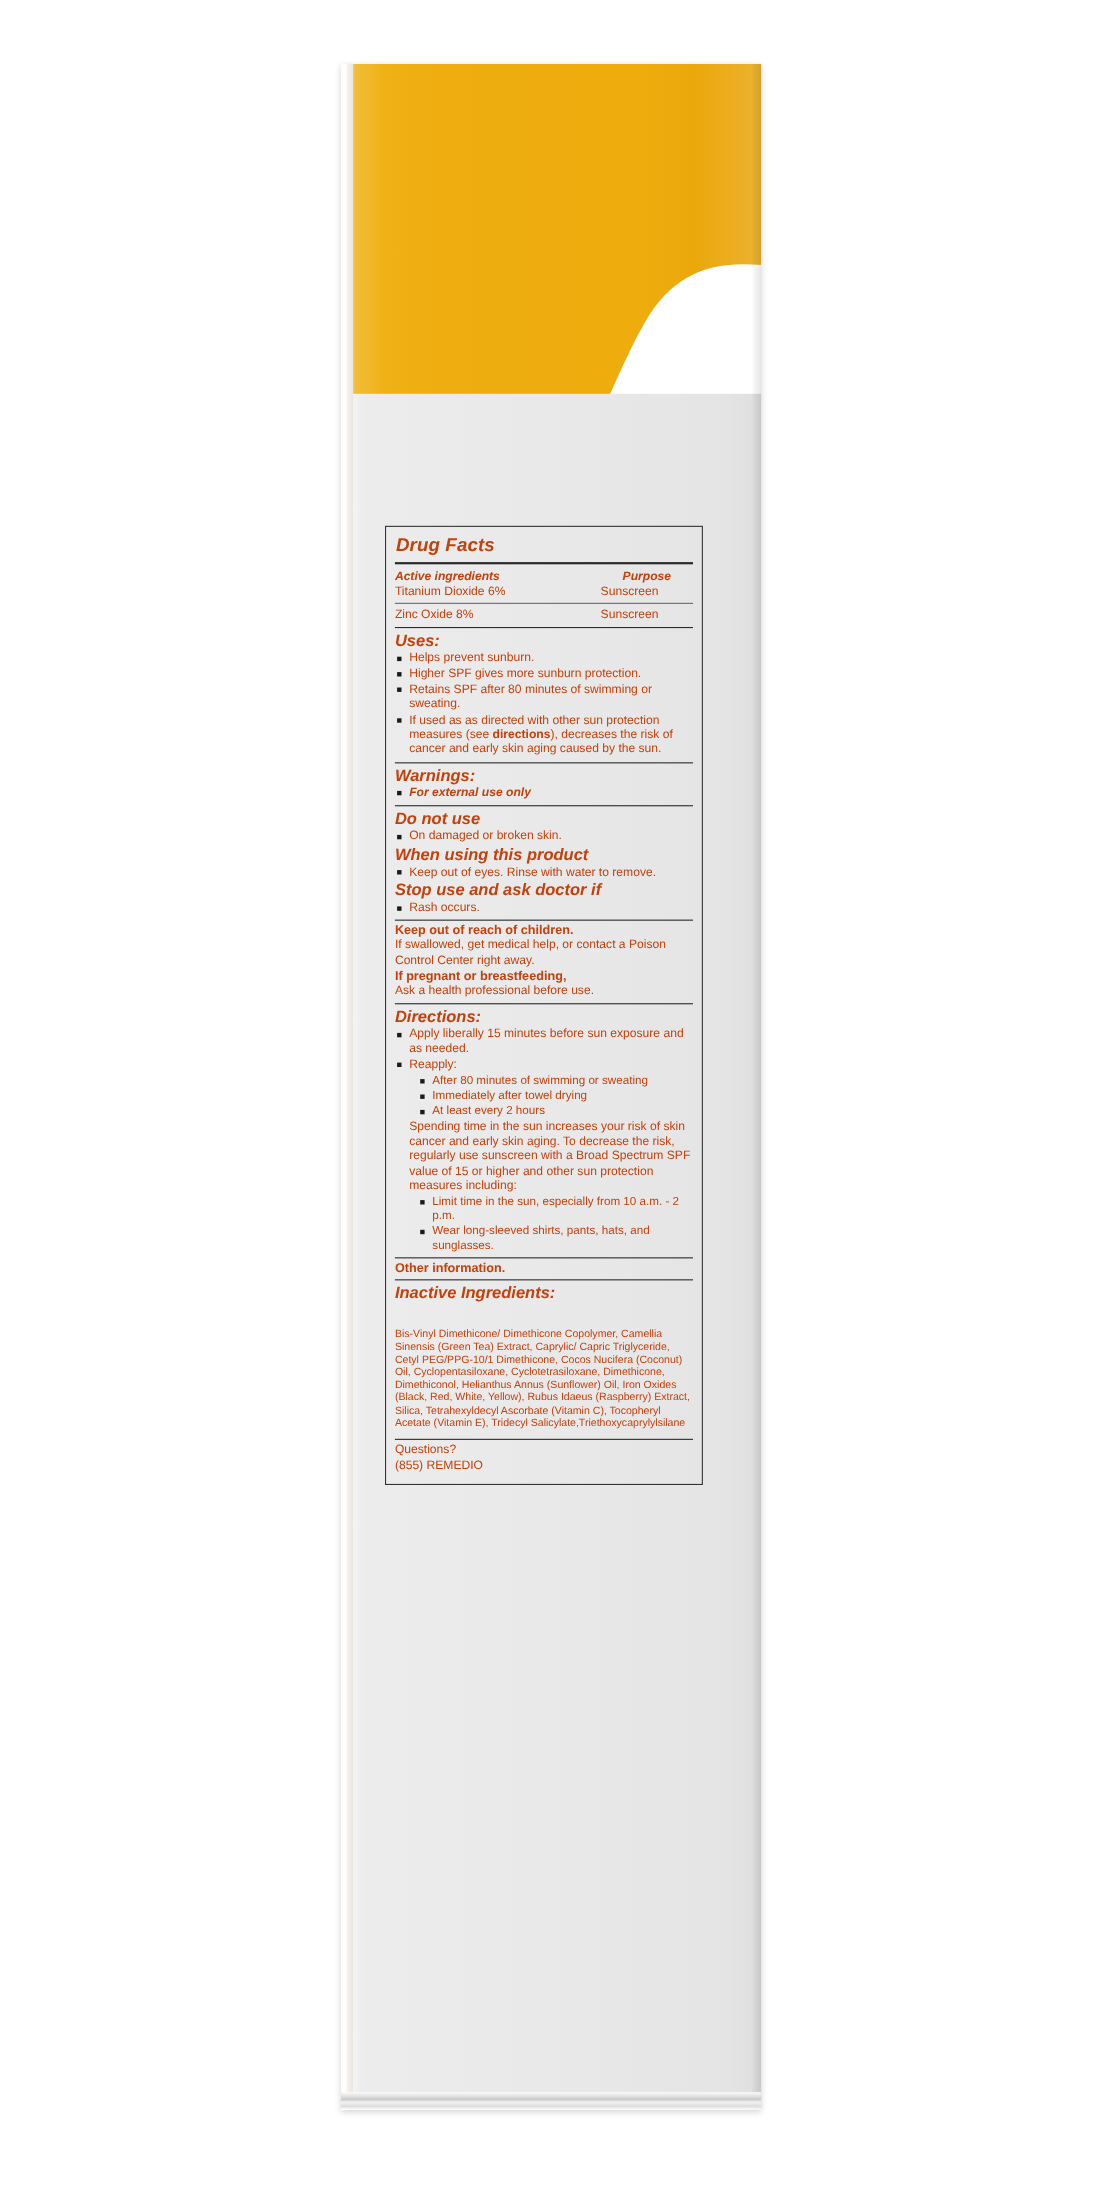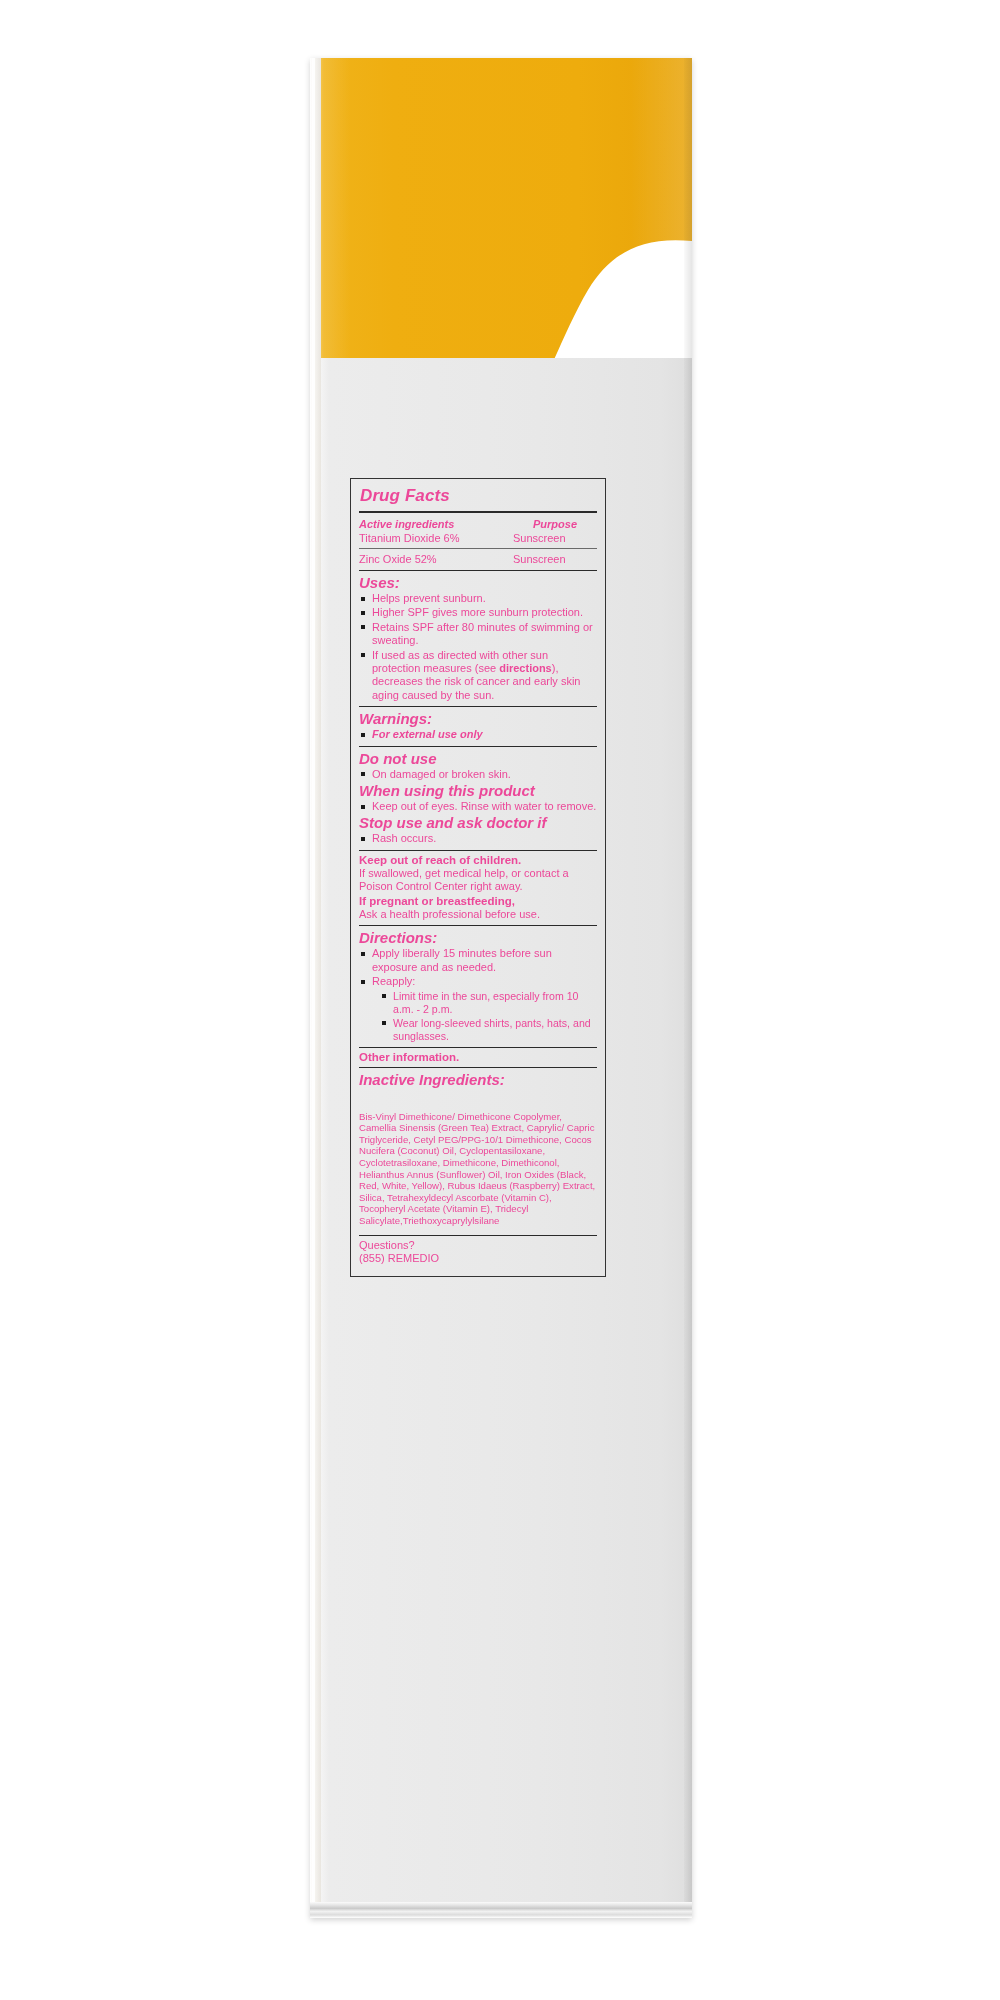--- a/index.html
+++ b/index.html
@@ -52,25 +52,25 @@
     background:linear-gradient(to bottom,#fbfbfb 0%,#e2e2e2 22%,#c9c9c9 40%,#f2f2f2 58%,#dcdcdc 80%,#ffffff 100%);
   }
   
   #right-edge{
     position:absolute;right:0;top:0;width:8px;height:100%;z-index:5;
     background:linear-gradient(to right,rgba(0,0,0,.02),rgba(0,0,0,.10));
   }
 
   
   #dfp{
-    position:absolute;left:40px;top:420px;width:256px;
+    position:absolute;left:40px;top:420px;width:289px;
     border:1.6px solid #333;
     background:transparent;
     padding:0;z-index:4;
-    color:#ec4899;
+    color:#c2410c;
     box-sizing:border-box;
   }
   .df-inner{padding:6px 8px 10px 8px;}
 
   .rule-thick{border-top:2.6px solid #2a2a2a;margin:5px 0 4px 0;}
   .rule-med{border-top:1.7px solid #2a2a2a;margin:4px 0 3px 0;}
   .rule-thin{border-top:1px solid #6a6a6a;margin:3px 0 3px 0;}
 
   .df-title{
     font-size:17px;font-weight:bold;font-style:italic;letter-spacing:.1px;
@@ -140,21 +140,21 @@
         <div class="left h">Active ingredients</div>
         <div class="right h">Purpose</div>
       </div>
 
       <div class="row">
         <div class="left">Titanium Dioxide 6%</div>
         <div class="right">Sunscreen</div>
       </div>
       <div class="rule-thin"></div>
       <div class="row">
-        <div class="left">Zinc Oxide 52%</div>
+        <div class="left">Zinc Oxide 8%</div>
         <div class="right">Sunscreen</div>
       </div>
 
       <div class="rule-med"></div>
 
       <div class="hdr-it">Uses:</div>
       <ul class="bl">
         <li>Helps prevent sunburn.</li>
         <li>Higher SPF gives more sunburn protection.</li>
         <li>Retains SPF after 80 minutes of swimming or sweating.</li>
@@ -191,20 +191,26 @@
       <div class="txt">Ask a health professional before use.</div>
 
       <div class="rule-med"></div>
 
       <div class="hdr-it">Directions:</div>
       <ul class="bl">
         <li>Apply liberally 15 minutes before sun exposure and as needed.</li>
         <li>Reapply:</li>
       </ul>
       <ul class="bl sub">
+        <li>After 80 minutes of swimming or sweating</li>
+        <li>Immediately after towel drying</li>
+        <li>At least every 2 hours</li>
+      </ul>
+      <div class="indent">Spending time in the sun increases your risk of skin cancer and early skin aging. To decrease the risk, regularly use sunscreen with a Broad Spectrum SPF value of 15 or higher and other sun protection measures including:</div>
+      <ul class="bl sub">
         <li>Limit time in the sun, especially from 10 a.m. - 2 p.m.</li>
         <li>Wear long-sleeved shirts, pants, hats, and sunglasses.</li>
       </ul>
 
       <div class="rule-med"></div>
 
       <div class="hdr-bold">Other information.</div>
 
       <div class="rule-med"></div>
 

